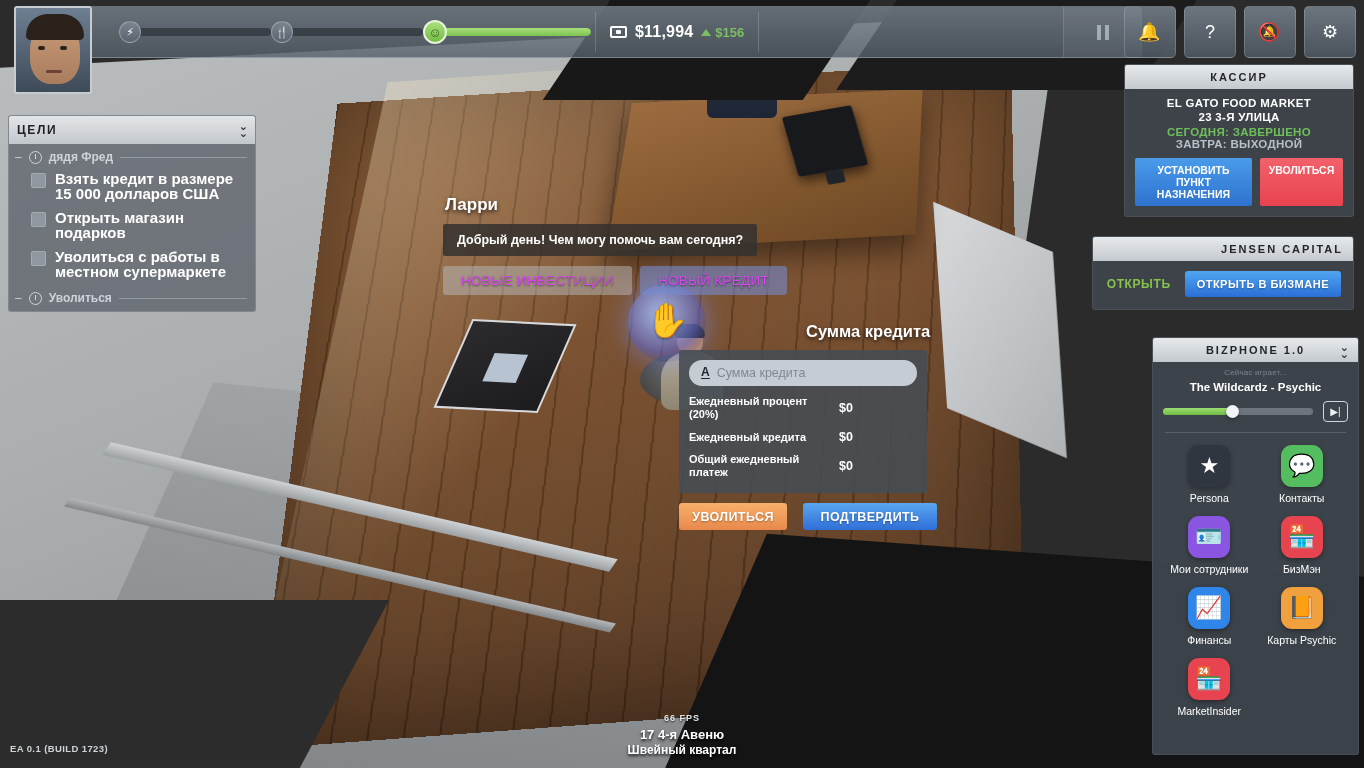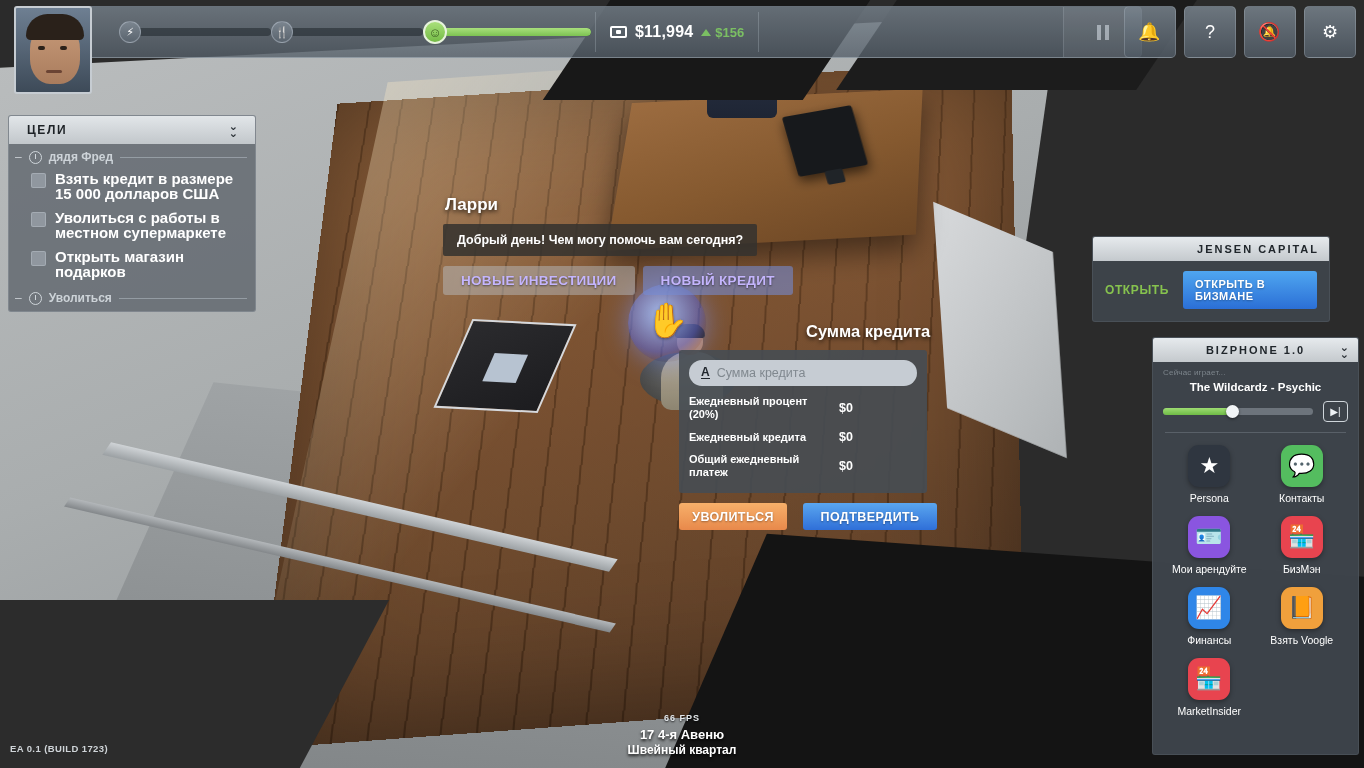--- a/index.html
+++ b/index.html
@@ -250,21 +250,21 @@
   
   .objectives {
     position:absolute; left: 8px; top: 115px; width: 248px;
     background: rgba(88,95,102,.74);
     border: 1px solid rgba(190,200,210,.22);
     border-radius: 3px;
     overflow: hidden;
   }
   .obj-head {
     height: 28px; display:flex; align-items:center; justify-content:space-between;
-    padding: 0 18px;
+    padding: 0 8px;
     background: linear-gradient(180deg, #e2e6e9 0%, #c2c7cb 100%);
     color:#1d2226; font-size: 12px; font-weight: 700; letter-spacing: 1.6px;
   }
   .chev { color:#2a3036; font-size: 11px; line-height: 1; letter-spacing: -1px; }
   .chev b { display:block; margin-top:-4px; }
   .obj-group {
     display:flex; align-items:center; gap: 7px; padding: 6px 8px 4px 6px;
   }
   .obj-group .minus { color:#c9cfd4; font-size: 12px; }
   .obj-group .cl {
@@ -291,21 +291,21 @@
   }
   .speech {
     position:absolute; left: 443px; top: 224px; max-width: 512px;
     background: rgba(52,50,46,.86);
     padding: 9px 14px; border-radius: 2px;
     color:#fff; font-size: 12.5px; font-weight: 700;
   }
   .dlg-opts { position:absolute; left: 443px; top: 266px; display:flex; gap: 8px; }
   .dlg-opt {
     padding: 7px 18px; border-radius: 3px;
-    color:#c4b5fd; font-size: 13.5px; font-weight: 700; letter-spacing:.3px;
+    color:#d946ef; font-size: 13.5px; font-weight: 400; letter-spacing:.3px;
     background: rgba(188,194,200,.46);
     text-shadow: 0 1px 2px rgba(0,0,0,.5);
   }
   .dlg-opt.sel { background: rgba(118,140,212,.58); }
 
   
   .loan-title {
     position:absolute; left: 806px; top: 322px;
     color:#fff; font-size: 16.5px; font-weight: 700;
     text-shadow: 0 2px 4px rgba(0,0,0,.7);
@@ -363,35 +363,35 @@
     flex: 1.45; background: linear-gradient(180deg,#4a9bea,#2e72cf);
     color:#fff; font-size: 10.5px; font-weight: 700; line-height: 12px;
     padding: 6px 4px; border-radius: 2px;
   }
   .btn-quit {
     flex: 1; background: linear-gradient(180deg,#f2616a,#e8434f);
     color:#fff; font-size: 10.5px; font-weight: 700; line-height: 12px;
     padding: 6px 4px; border-radius: 2px;
   }
 
-  .jensen { left: 1092px; top: 236px; width: 238px; }
+  .jensen { left: 1092px; top: 236px; width: 262px; }
   .jensen .body { display:flex; align-items:center; justify-content:flex-end; gap: 14px; padding: 10px 12px 12px; }
   .jensen .open-link { color:#86c24e; font-size: 12px; font-weight: 700; letter-spacing:.6px; }
   .jensen .open-bm {
     background: linear-gradient(180deg,#4fa6f0,#2b6fd6);
     color:#fff; font-size: 11px; font-weight: 700; letter-spacing: .5px;
     padding: 7px 12px; border-radius: 3px;
     text-shadow: 0 1px 2px rgba(0,0,0,.3);
   }
 
   .bizphone { left: 1152px; top: 337px; width: 207px; height: 418px; background: rgba(62,68,75,.97); }
   .bizphone .panel-head { justify-content:center; position:relative; }
   .bizphone .panel-head .chev { position:absolute; right: 10px; top: 4px; }
   .bp-body { padding: 6px 10px 10px; }
-  .bp-now { color:#7d858c; font-size: 8px; text-align:left; letter-spacing:.2px; }
+  .bp-now { color:#7d858c; font-size: 8px; text-align:center; letter-spacing:.2px; }
   .bp-track { color:#fff; font-size: 11.5px; font-weight: 700; text-align:center; margin-top: 4px; }
   .bp-player { display:flex; align-items:center; gap: 10px; margin-top: 8px; }
   .bp-bar { flex:1; height: 7px; border-radius: 4px; background: rgba(150,158,166,.55); position:relative; }
   .bp-bar .pf { position:absolute; left:0; top:0; bottom:0; border-radius:4px; background: linear-gradient(180deg,#9ddc72,#6fbb46); }
   .bp-bar .knob { position:absolute; top:-3px; width:13px; height:13px; border-radius:50%; background:#f1f4f6; box-shadow:0 1px 3px rgba(0,0,0,.5); }
   .bp-next {
     width: 25px; height: 21px; border:1.5px solid #cfd5da; border-radius: 4px;
     color:#eef2f5; font-size: 10px; display:flex; align-items:center; justify-content:center;
   }
   .bp-sep { height:1px; background: rgba(190,200,210,.22); margin: 10px 2px 4px; }
@@ -540,25 +540,25 @@
       <span class="gname">дядя Фред</span>
       <span class="line"></span>
     </div>
 
     <div class="obj-item">
       <div class="obj-box"></div>
       <div class="obj-text">Взять кредит в размере 15 000 долларов США</div>
     </div>
     <div class="obj-item">
       <div class="obj-box"></div>
-      <div class="obj-text">Уволиться с работы в местном супермаркете</div>
+      <div class="obj-text">Открыть магазин подарков</div>
     </div>
     <div class="obj-item">
       <div class="obj-box"></div>
-      <div class="obj-text">Открыть магазин подарков</div>
+      <div class="obj-text">Уволиться с работы в местном супермаркете</div>
     </div>
 
     <div class="obj-group obj-foot">
       <span class="minus">–</span>
       <span class="cl"></span>
       <span class="gname">Уволиться</span>
       <span class="line"></span>
     </div>
   </div>
 
@@ -586,20 +586,33 @@
     <div class="loan-row">
       <span class="lbl">Общий ежедневный платеж</span>
       <span class="val">$0</span>
     </div>
   </div>
   <div class="loan-btns">
     <div class="btn-cancel">УВОЛИТЬСЯ</div>
     <div class="btn-confirm">ПОДТВЕРДИТЬ</div>
   </div>
 
+  <div class="panel cashier">
+    <div class="panel-head">КАССИР</div>
+    <div class="body">
+      <div class="shop">EL GATO FOOD MARKET</div>
+      <div class="addr">23 3-Я УЛИЦА</div>
+      <div class="today">СЕГОДНЯ: ЗАВЕРШЕНО</div>
+      <div class="tomorrow">ЗАВТРА: ВЫХОДНОЙ</div>
+      <div class="btns">
+        <div class="btn-dest">УСТАНОВИТЬ ПУНКТ НАЗНАЧЕНИЯ</div>
+        <div class="btn-quit">УВОЛИТЬСЯ</div>
+      </div>
+    </div>
+  </div>
 
   <div class="panel jensen">
     <div class="panel-head right-align">JENSEN CAPITAL</div>
     <div class="body">
       <div class="open-link">ОТКРЫТЬ</div>
       <div class="open-bm">ОТКРЫТЬ В БИЗМАНЕ</div>
     </div>
   </div>
 
   <div class="panel bizphone">
@@ -624,33 +637,33 @@
           <div class="bp-app">
             <div class="bp-ico" style="background: rgb(47, 54, 64);">★</div>
             <div class="bp-lbl">Persona</div>
           </div>
           <div class="bp-app">
             <div class="bp-ico" style="background: rgb(84, 189, 95);">💬</div>
             <div class="bp-lbl">Контакты</div>
           </div>
           <div class="bp-app">
             <div class="bp-ico" style="background: rgb(138, 85, 224);">🪪</div>
-            <div class="bp-lbl">Мои арендуйте</div>
+            <div class="bp-lbl">Мои сотрудники</div>
           </div>
           <div class="bp-app">
             <div class="bp-ico" style="background: rgb(232, 68, 79);">🏪</div>
             <div class="bp-lbl">БизМэн</div>
           </div>
           <div class="bp-app">
             <div class="bp-ico" style="background: rgb(47, 134, 232);">📈</div>
             <div class="bp-lbl">Финансы</div>
           </div>
           <div class="bp-app">
             <div class="bp-ico" style="background: rgb(240, 160, 60);">📙</div>
-            <div class="bp-lbl">Взять Voogle</div>
+            <div class="bp-lbl">Карты Psychic</div>
           </div>
           <div class="bp-app">
             <div class="bp-ico" style="background: rgb(232, 68, 79);">🏪</div>
             <div class="bp-lbl">MarketInsider</div>
           </div>
         </div>
     </div>
   </div>
 
   <div class="fps">66 FPS</div>

